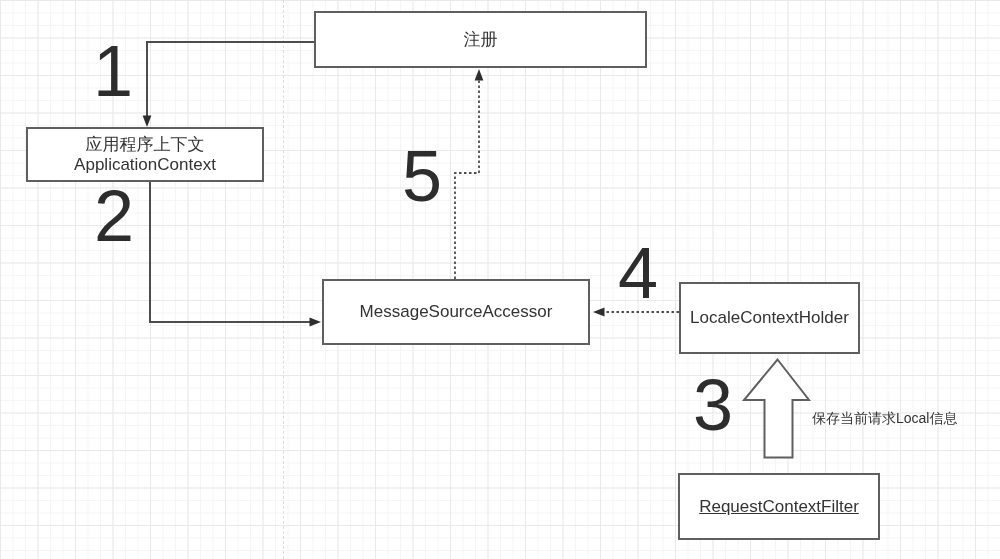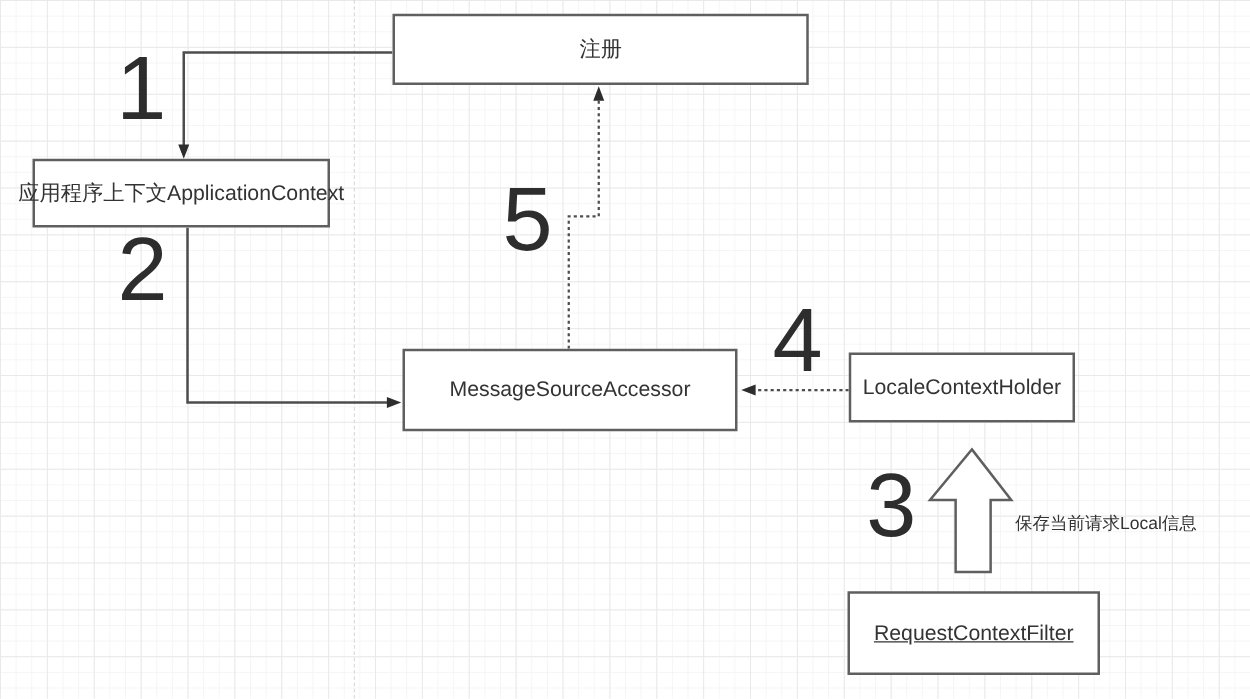--- a/index.html
+++ b/index.html
@@ -31,30 +31,30 @@
   }
   .node {
     position: absolute;
     box-sizing: border-box;
     border: 2px solid #5f5f5f;
     background: #ffffff;
     color: #333333;
     font-size: 17px;
     line-height: 20px;
     display: flex;
-    flex-direction: row;
+    flex-direction: column;
     align-items: center;
     justify-content: center;
     text-align: center;
     white-space: nowrap;
   }
   .node-resource      { left: 314px; top: 11px;  width: 333px; height: 57px; }
   .node-appcontext    { left: 26px;  top: 127px; width: 238px; height: 55px; }
   .node-accessor      { left: 322px; top: 279px; width: 268px; height: 66px; }
-  .node-localeholder  { left: 679px; top: 282px; width: 181px; height: 56px; }
+  .node-localeholder  { left: 679px; top: 282px; width: 181px; height: 72px; }
   .node-requestfilter { left: 678px; top: 473px; width: 202px; height: 67px; text-decoration: underline; }
 
   .connectors {
     position: absolute;
     left: 0; top: 0;
     width: 1000px; height: 559px;
     pointer-events: none;
   }
   .step-num {
     position: absolute;

